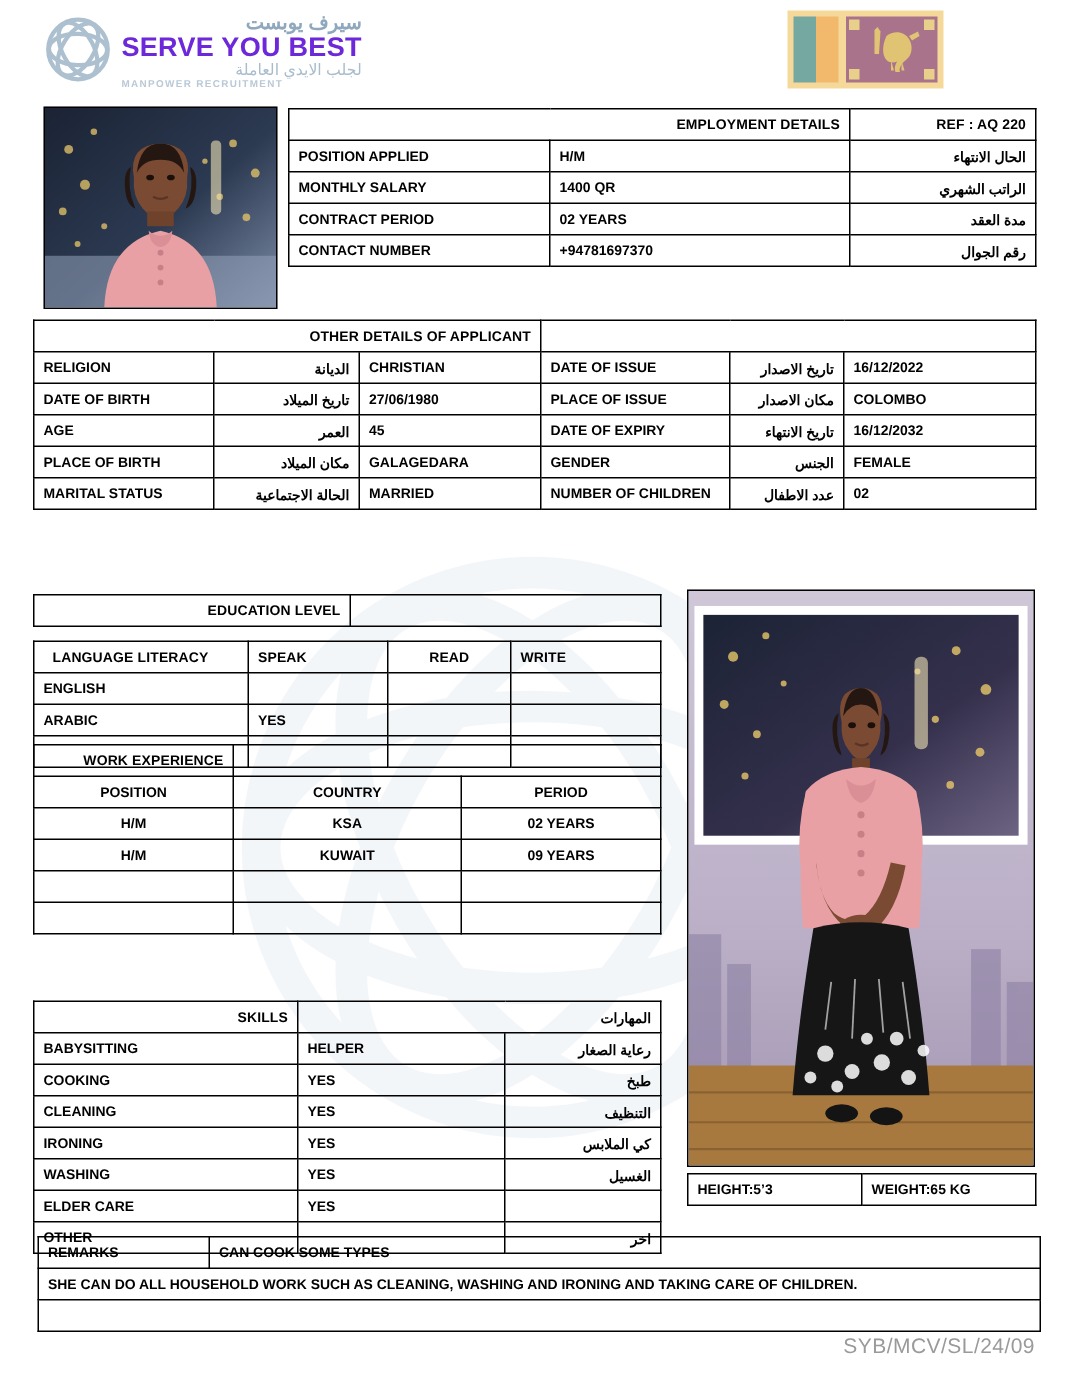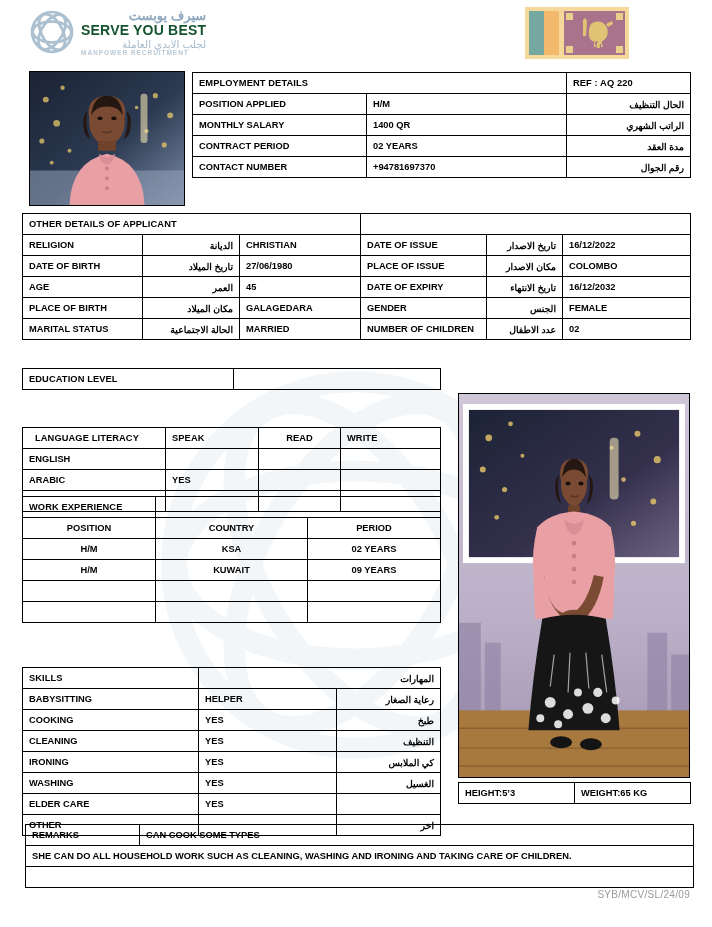--- a/index.html
+++ b/index.html
@@ -32,21 +32,21 @@
     position: absolute; left: 28px; top: 6px;
     display: flex; align-items: center; gap: 5px;
   }
   .logo-mark { width: 48px; height: 52px; opacity: .85; }
   .logo-text { line-height: 1; padding-top: 2px; }
   .logo-ar-top {
     font-size: 13px; color: #8fa8bd; letter-spacing: .5px;
     direction: rtl; font-weight: bold; margin-bottom: 1px;
   }
   .logo-main {
-    font-size: 14px; font-weight: bold; color: #14532d;
+    font-size: 18px; font-weight: bold; color: #6d28d9;
     letter-spacing: .2px; margin-bottom: 2px;
   }
   .logo-ar-bot {
     font-size: 10.5px; color: #a8bccd; direction: rtl; margin-bottom: 1px;
   }
   .logo-sub {
     font-size: 6.6px; color: #b9c9d6; letter-spacing: .9px; font-weight: bold;
   }
   .flag {
     position: absolute; right: 20px; top: 7px;
@@ -70,40 +70,40 @@
   .tbl { border-collapse: collapse; table-layout: fixed; background: transparent; }
   .tbl td, .tbl th {
     border: 1px solid #000;
     font-size: 9.3px; font-weight: bold; color: #000;
     padding: 0 6px; height: 21px; vertical-align: middle;
     background: transparent;
     white-space: nowrap; overflow: hidden;
   }
   .bar {
     background: #00AEEF; color: #ffffff;
-    font-size: 9.6px; font-weight: bold; letter-spacing: .1px;
+    font-size: 9.6px; font-weight: bold; letter-spacing: .1px; text-align: right;
   }
   .bar-blank { background: #00AEEF; border: 1px solid #000; }
   .ar { direction: rtl; text-align: right; font-size: 10px; }
   .ctr { text-align: center; }
   .red { color: #e8172b; }
 
   
   .photo-box {
     position: absolute; border: 1px solid #000;
     background: #d9d9d9; overflow: hidden;
   }
   .photo-box svg { display: block; width: 100%; height: 100%; }
 
   
   .blk { position: absolute; }
 
   .footer-code {
     position: absolute; right: 22px; top: 889px;
-    font-size: 10px; color: #9a9a9a; font-weight: normal;
+    font-size: 14px; color: #9a9a9a; font-weight: normal;
     letter-spacing: .3px;
   }
   .remarks-label {
     background: #1F3864; color: #ffffff;
     font-size: 9.5px; font-weight: bold;
   }
   .edu-bar { background: #00AEEF; }
 </style>
 </head>
 <body>
@@ -216,21 +216,21 @@
           <col style="width:124px">
         </colgroup>
       <tbody id="employment-body">
           <tr>
             <td class="bar" colspan="2">EMPLOYMENT DETAILS</td>
             <td class="bar" style="text-decoration: none;">REF : AQ 220</td>
           </tr>
           <tr>
             <td>POSITION APPLIED</td>
             <td>H/M</td>
-            <td class="ar">الحال التنظيف</td>
+            <td class="ar">الحال الانتهاء</td>
           </tr>
           <tr>
             <td>MONTHLY SALARY</td>
             <td>1400 QR</td>
             <td class="ar">الراتب الشهري</td>
           </tr>
           <tr>
             <td>CONTRACT PERIOD</td>
             <td>02 YEARS</td>
             <td class="ar">مدة العقد</td>
@@ -293,21 +293,21 @@
             <td>MARITAL STATUS</td>
             <td class="ar">الحالة الاجتماعية</td>
             <td>MARRIED</td>
             <td>NUMBER OF CHILDREN</td>
             <td class="ar">عدد الاطفال</td>
             <td>02</td>
           </tr>
         </tbody>
     </table>
 
-    <table class="tbl blk" style="left:22px; top:368px; width:418px;">
+    <table class="tbl blk" style="left:22px; top:396px; width:418px;">
       <colgroup>
           <col style="width:211px">
           <col style="width:207px">
         </colgroup>
       <tbody>
         <tr>
           <td class="bar edu-bar">EDUCATION LEVEL</td>
           <td></td>
         </tr>
       </tbody>

